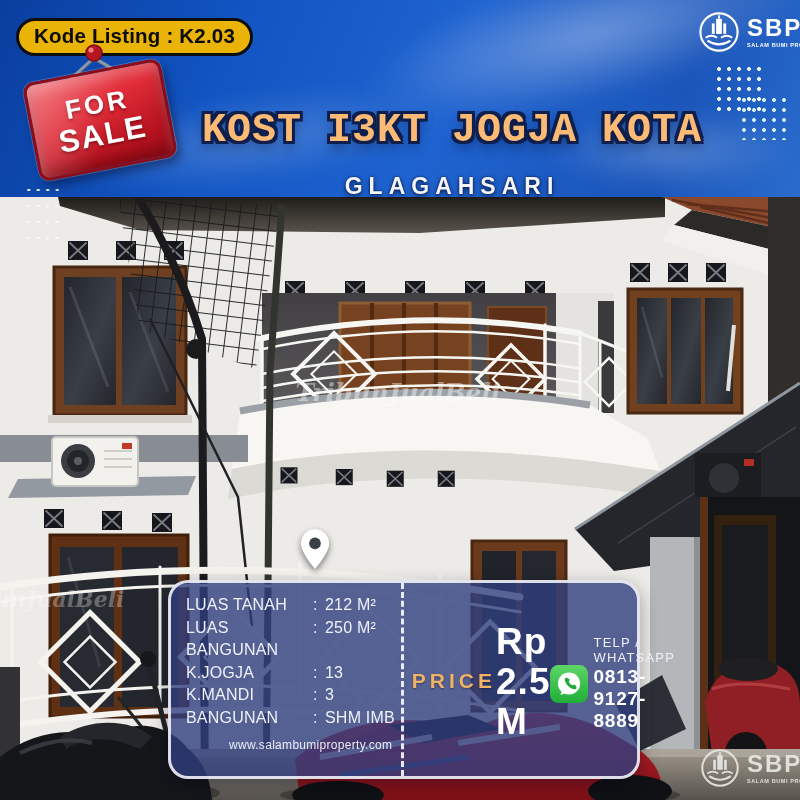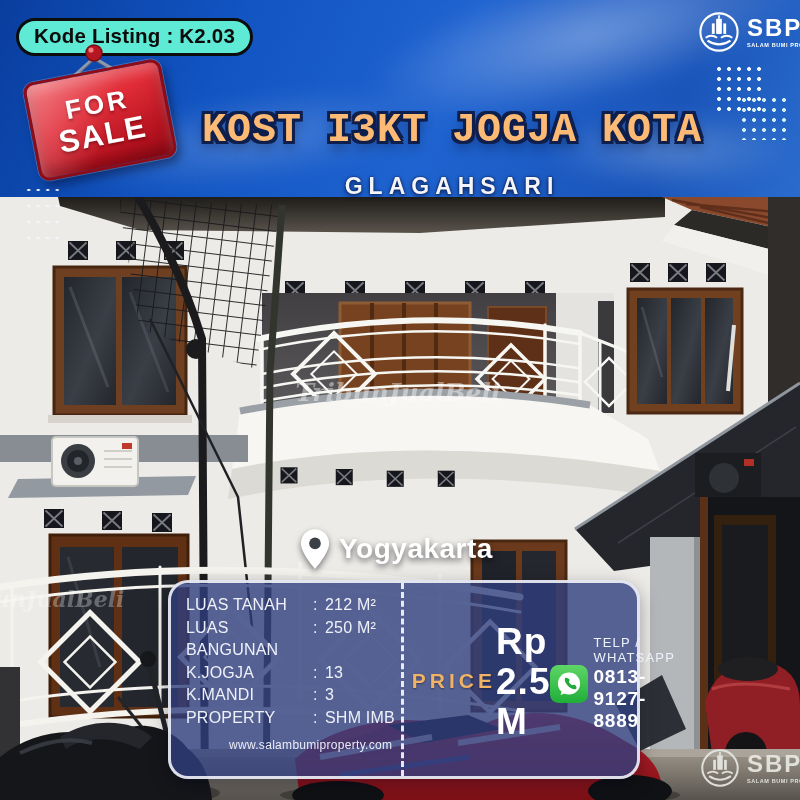--- a/index.html
+++ b/index.html
@@ -26,21 +26,21 @@
     background-image:radial-gradient(circle,#f2f6ff 1.8px,rgba(255,255,255,0) 2.2px);
     background-size:10px 10px;background-position:2px 2px;}
   .dots-tr-b{left:737px;top:93px;width:50px;height:47px;
     background-image:radial-gradient(circle,#cfecef 1.8px,rgba(255,255,255,0) 2.2px);
     background-size:10px 10px;background-position:2px 2px;}
   .dots-left{left:22px;top:180px;width:40px;height:60px;
     background-image:radial-gradient(ellipse 2.4px 1.9px,#f4f7ff 60%,rgba(255,255,255,0) 70%);
     background-size:9.5px 16px;background-position:2px 2px;}
   
   .kode-badge{position:absolute;left:16px;top:18px;z-index:8;
-    background:#5eead4;border:3px solid #0d0d0d;border-radius:19px;
+    background:#eab308;border:3px solid #0d0d0d;border-radius:19px;
     padding:3px 15px 5px 15px;color:#0b0b0b;font-weight:800;font-size:20.5px;letter-spacing:.2px;}
   
   .sale-sign{position:absolute;left:24px;top:40px;width:156px;height:136px;z-index:8;}
   .sale-rope{position:absolute;left:0;top:0;}
   .sale-board{position:absolute;left:6px;top:30px;width:134px;height:94px;
     transform:rotate(-11deg);border-radius:11px;
     background:linear-gradient(160deg,#f0545c 0%,#e02c38 40%,#b5121f 78%,#9c0c18 100%);
     border:3px solid #8d0c17;
     box-shadow:0 0 0 1px rgba(255,255,255,.22), 3px 6px 10px rgba(0,0,20,.40),
       inset 0 8px 12px rgba(255,255,255,.22), inset 0 -8px 14px rgba(80,0,6,.45);
@@ -362,21 +362,20 @@
       <div class="sbp-name">SBP</div>
       <div class="sbp-tagline">SALAM BUMI PROPERTY</div>
     </div>
   </div>
 
   <div class="location">
     <svg width="30" height="42" viewBox="0 0 32 44" style="filter:drop-shadow(0 3px 3px rgba(0,0,10,.5));">
       <path d="M16 1C7.7 1 1 7.7 1 16c0 10.5 15 27 15 27s15-16.5 15-27C31 7.7 24.3 1 16 1z" fill="#ffffff"></path>
       <circle cx="16" cy="16" r="6.2" fill="#3b3f46"></circle>
     </svg>
-    <span class="loc-text">Yogyakarta</span>
   </div>
 
   <div class="panel">
     <div class="panel-specs">
       <div class="spec-row">
         <span>LUAS TANAH</span>
         <span>:</span>
         <span class="spec-value">212 M²</span>
       </div>
       <div class="spec-row">
@@ -388,21 +387,21 @@
         <span>K.JOGJA</span>
         <span>:</span>
         <span class="spec-value">13</span>
       </div>
       <div class="spec-row">
         <span>K.MANDI</span>
         <span>:</span>
         <span class="spec-value">3</span>
       </div>
       <div class="spec-row">
-        <span>PROPERTY</span>
+        <span>BANGUNAN</span>
         <span>:</span>
         <span class="spec-value">SHM IMB</span>
       </div>
       <div class="website">www.salambumiproperty.com</div>
     </div>
     <div class="panel-price">
       <div class="price-label">PRICE</div>
       <div class="price-value">Rp 2.5 M</div>
       <div class="contact-row">
         <svg class="wa-icon" viewBox="0 0 36 36">

